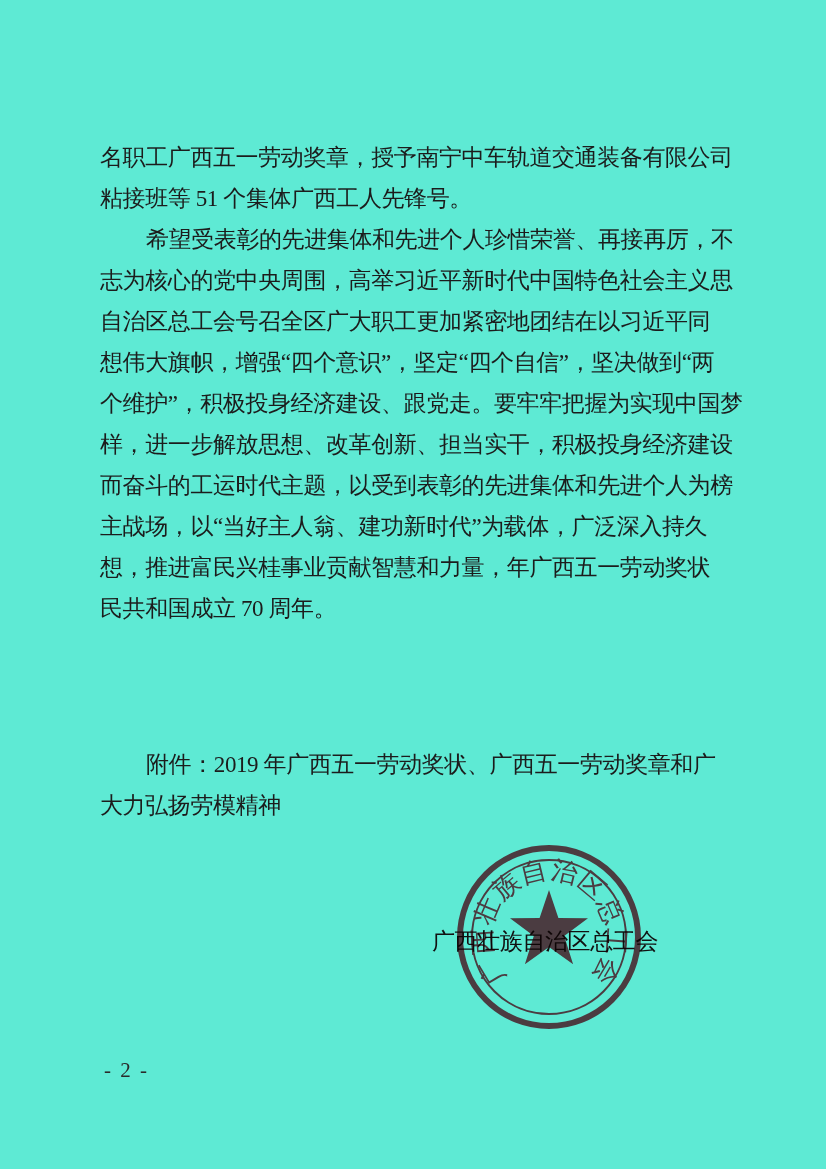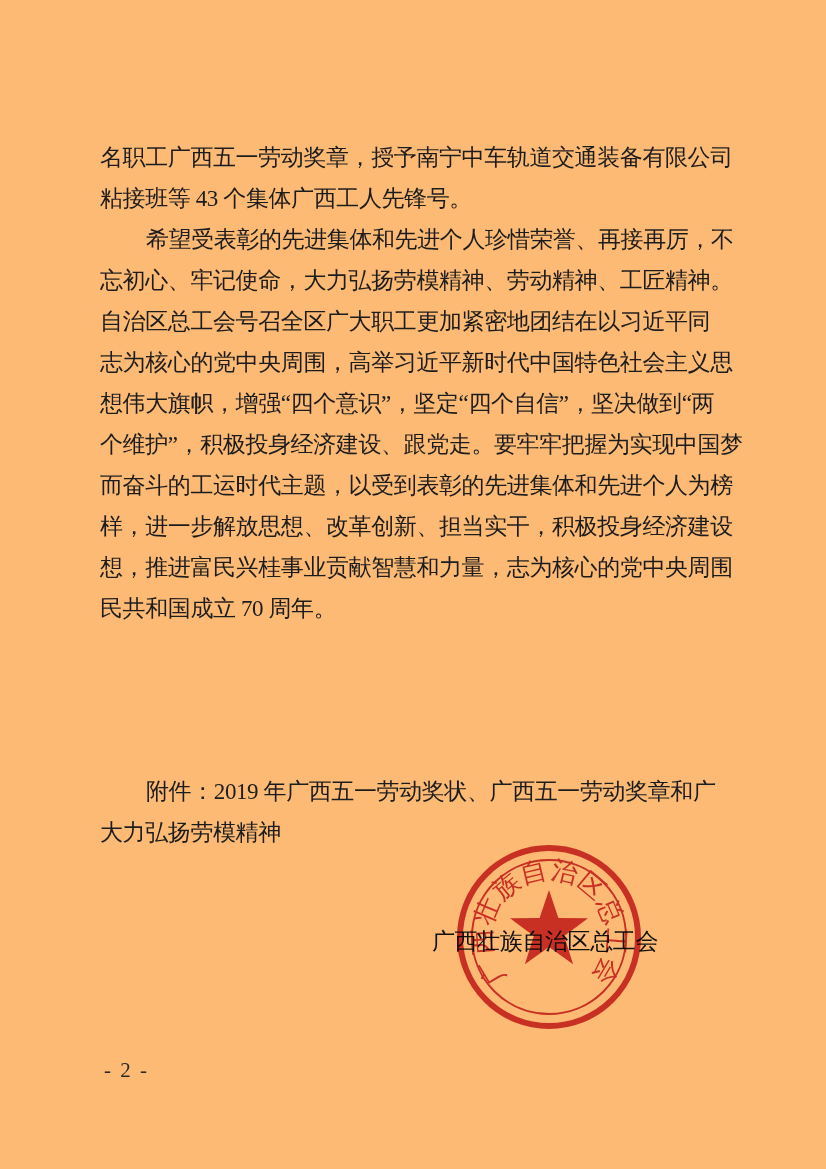--- a/index.html
+++ b/index.html
@@ -1,20 +1,20 @@
 <!DOCTYPE html>
 <html><head>
 <meta charset="utf-8">
 <style>
   html, body { margin: 0; padding: 0; background: #ffffff; }
   .page {
     position: relative;
     width: 826px;
     height: 1169px;
-    background: #fdba74;
+    background: #5eead4;
     overflow: hidden;
     font-family: "Liberation Serif", "DejaVu Serif", serif;
     color: #1c1c1c;
   }
   
   .body-text {
     position: absolute;
     left: 100px;
     top: 137px;
     width: 648px;
@@ -24,21 +24,21 @@
     line-height: 41px;
     letter-spacing: -0.4px;
     white-space: nowrap;
     color: #1c1c1c;
   }
   .indent { text-indent: 46px; font-family: Liberation Serif, serif; }
   
   .attachment {
     position: absolute;
     left: 100px;
-    top: 771px;
+    top: 744px;
     width: 648px;
   }
   
   .signature {
     position: absolute;
     left: 432px;
     top: 921px;
     font-size: 23px;
     line-height: 41px;
     letter-spacing: -0.4px;
@@ -97,30 +97,30 @@
     color: #2a2a2a;
   }
 </style>
 </head>
 <body>
 
 <div class="page">
 
   <div class="body-text">
     <div class="line">名职工广西五一劳动奖章，授予南宁中车轨道交通装备有限公司</div>
-    <div class="line">粘接班等 43 个集体广西工人先锋号。</div>
+    <div class="line">粘接班等 51 个集体广西工人先锋号。</div>
     <div class="line indent">希望受表彰的先进集体和先进个人珍惜荣誉、再接再厉，不</div>
-    <div class="line">忘初心、牢记使命，大力弘扬劳模精神、劳动精神、工匠精神。</div>
+    <div class="line">志为核心的党中央周围，高举习近平新时代中国特色社会主义思</div>
     <div class="line">自治区总工会号召全区广大职工更加紧密地团结在以习近平同</div>
-    <div class="line">志为核心的党中央周围，高举习近平新时代中国特色社会主义思</div>
     <div class="line">想伟大旗帜，增强“四个意识”，坚定“四个自信”，坚决做到“两</div>
     <div class="line">个维护”，积极投身经济建设、跟党走。要牢牢把握为实现中国梦</div>
+    <div class="line">样，进一步解放思想、改革创新、担当实干，积极投身经济建设</div>
     <div class="line">而奋斗的工运时代主题，以受到表彰的先进集体和先进个人为榜</div>
-    <div class="line">样，进一步解放思想、改革创新、担当实干，积极投身经济建设</div>
-    <div class="line">想，推进富民兴桂事业贡献智慧和力量，志为核心的党中央周围</div>
+    <div class="line">主战场，以“当好主人翁、建功新时代”为载体，广泛深入持久</div>
+    <div class="line">想，推进富民兴桂事业贡献智慧和力量，年广西五一劳动奖状</div>
     <div class="line">民共和国成立 70 周年。</div>
   </div>
 
   <div class="attachment">
     <div class="line indent">附件：2019 年广西五一劳动奖状、广西五一劳动奖章和广</div>
     <div class="line">大力弘扬劳模精神</div>
   </div>
 
   <div class="signature">广西壮族自治区总工会</div>
 

